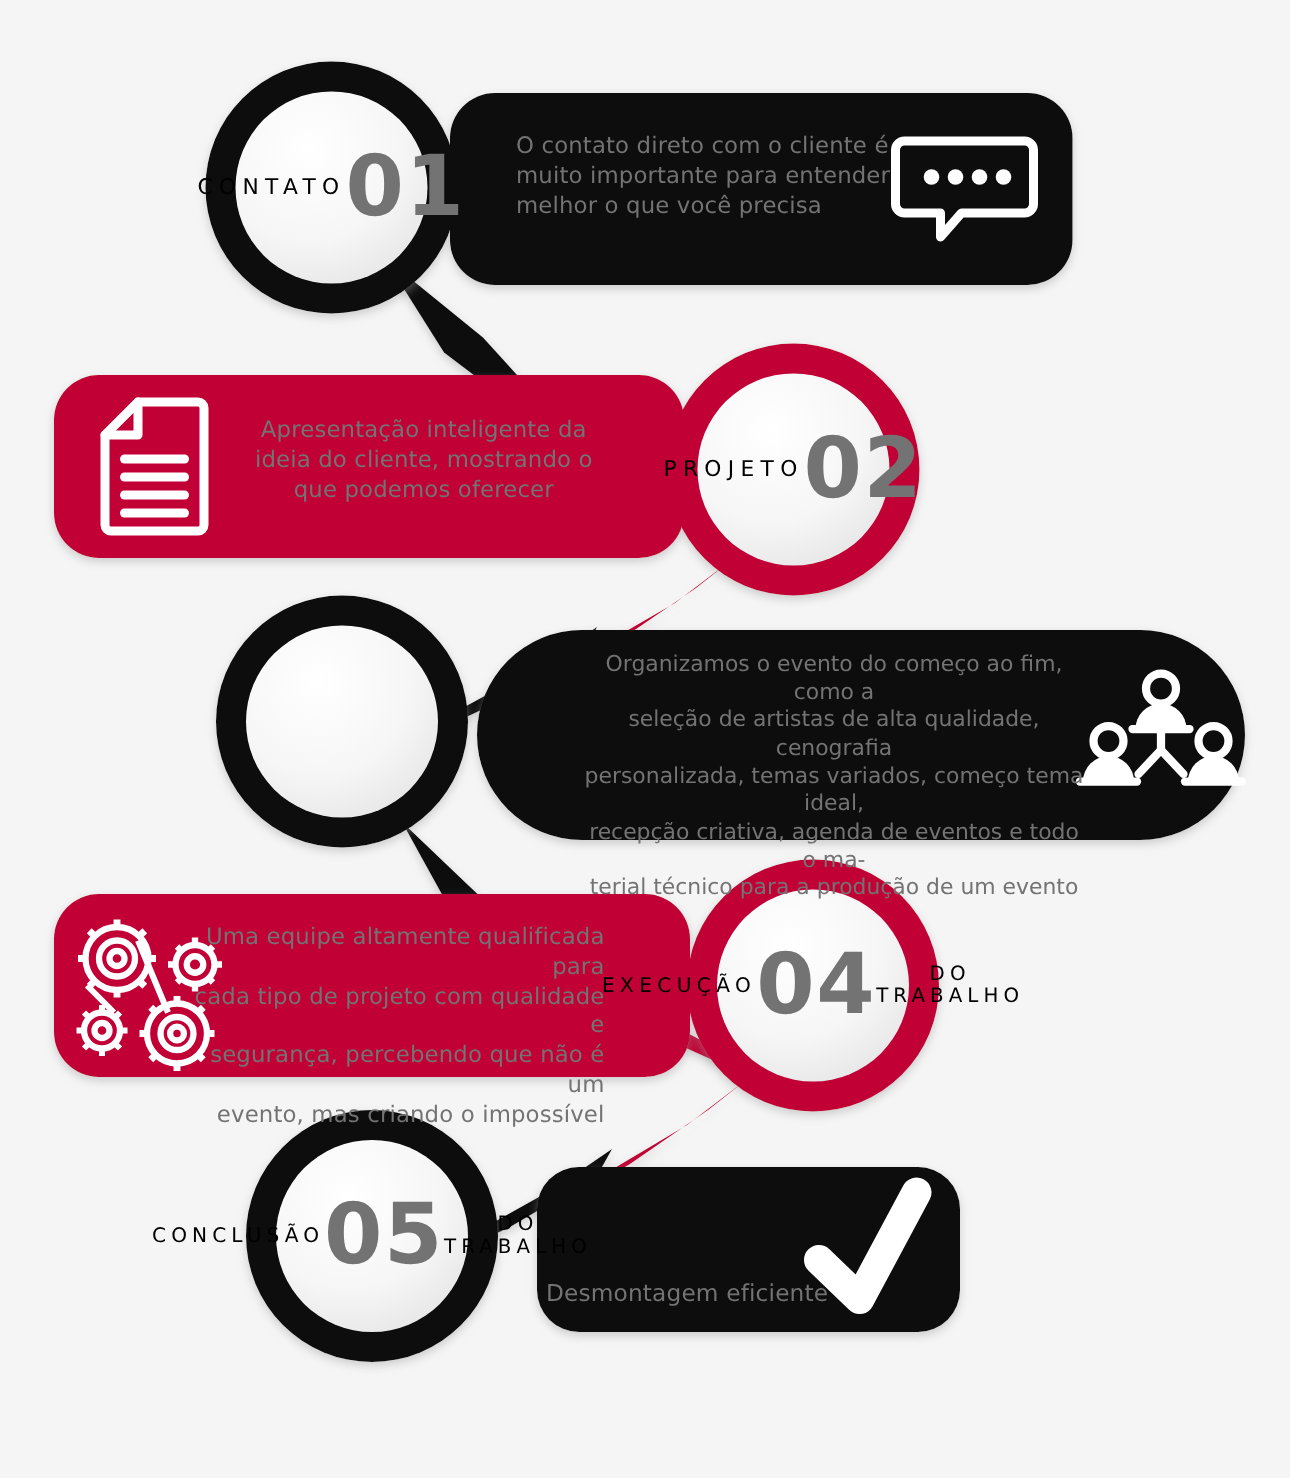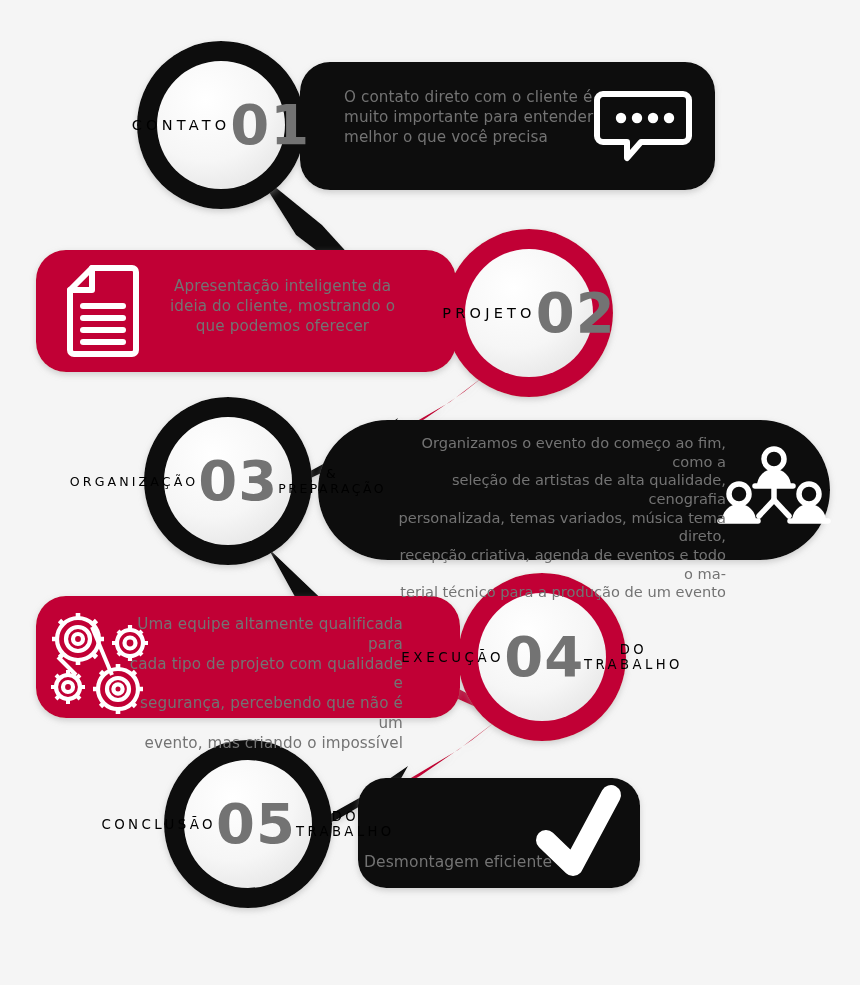--- a/index.html
+++ b/index.html
@@ -170,25 +170,20 @@
   <div class="circ-wrap" style="left:141px;top:84px;width:160px;height:82px;">
     <div class="circ-top">CONTATO</div>
     <div class="circ-num">01</div>
   </div>
 
   <div class="circ-wrap" style="left:449px;top:272px;width:160px;height:82px;">
     <div class="circ-top">PROJETO</div>
     <div class="circ-num">02</div>
   </div>
 
-  <div class="circ-wrap" style="left:148px;top:430px;width:160px;height:102px;">
-    <div class="circ-top" style="font-size:12.6px;letter-spacing:3.1px;">ORGANIZAÇÃO</div>
-    <div class="circ-num">03</div>
-    <div class="circ-bot" style="font-size:12.4px;letter-spacing:2.6px;">&amp; PREPARAÇÃO</div>
-  </div>
 
   <div class="circ-wrap" style="left:462px;top:606px;width:160px;height:102px;">
     <div class="circ-top" style="font-size:13.4px;letter-spacing:3.6px;">EXECUÇÃO</div>
     <div class="circ-num">04</div>
     <div class="circ-bot">DO TRABALHO</div>
   </div>
 
   <div class="circ-wrap" style="left:168px;top:773px;width:160px;height:102px;">
     <div class="circ-top" style="font-size:13.4px;letter-spacing:3.4px;">CONCLUSÃO</div>
     <div class="circ-num">05</div>
@@ -200,24 +195,24 @@
     <div>muito importante para entender</div>
     <div>melhor o que você precisa</div>
   </div>
 
   <div class="txt body-txt" style="left:150px;top:277px;width:265px;text-align:center;">
     <div>Apresentação inteligente da</div>
     <div>ideia do cliente, mostrando o</div>
     <div>que podemos oferecer</div>
   </div>
 
-  <div class="txt body-txt-sm" style="left:386px;top:434px;width:340px;text-align:right;">
+  <div class="txt body-txt-sm" style="left:386px;top:434px;width:340px;text-align:center;">
     <div>Organizamos o evento do começo ao fim, como a</div>
     <div>seleção de artistas de alta qualidade, cenografia</div>
-    <div>personalizada, temas variados, música tema direto,</div>
+    <div>personalizada, temas variados, começo tema ideal,</div>
     <div>recepção criativa, agenda de eventos e todo o ma-</div>
     <div>terial técnico para a produção de um evento</div>
   </div>
 
   <div class="txt body-txt" style="left:118px;top:615px;width:285px;text-align:right;">
     <div>Uma equipe altamente qualificada para</div>
     <div>cada tipo de projeto com qualidade e</div>
     <div>segurança, percebendo que não é um</div>
     <div>evento, mas criando o impossível</div>
   </div>

